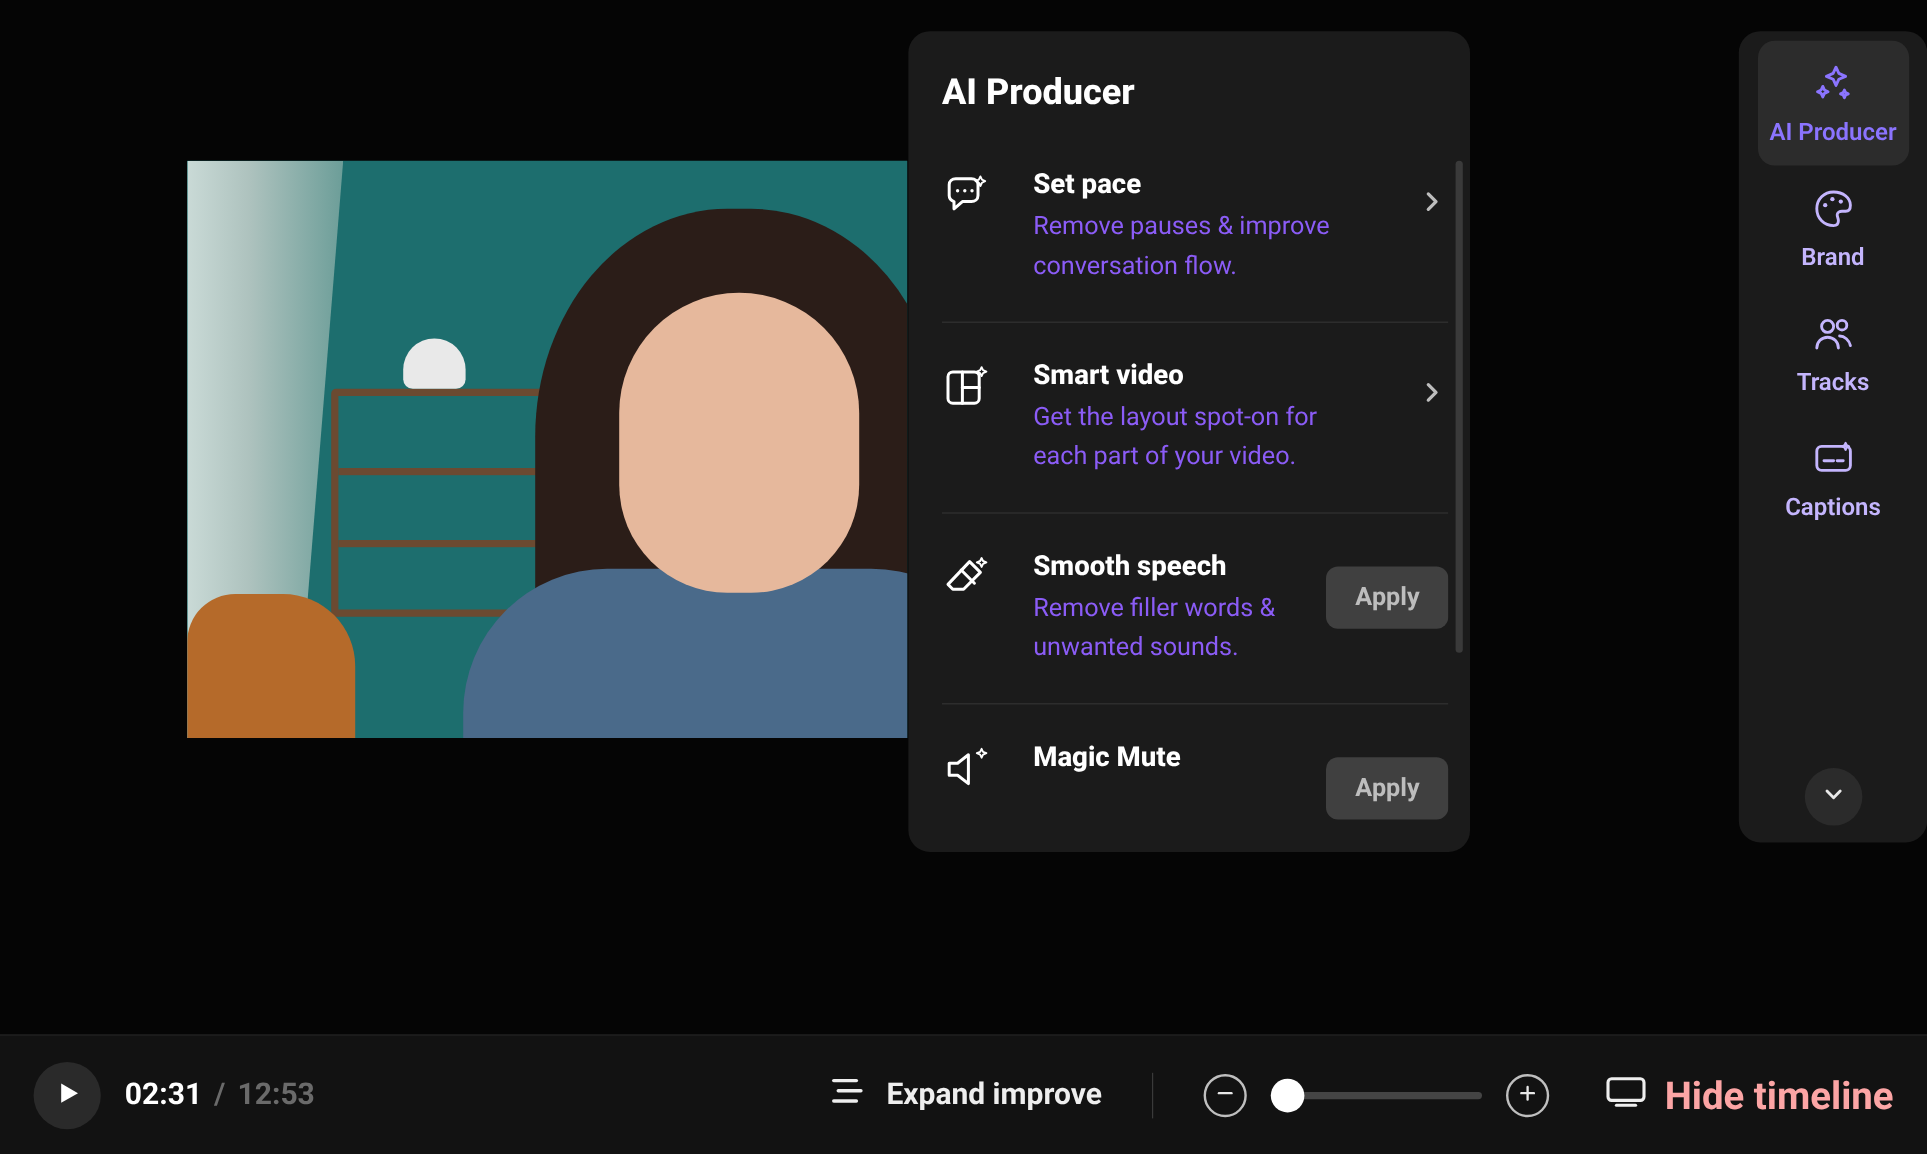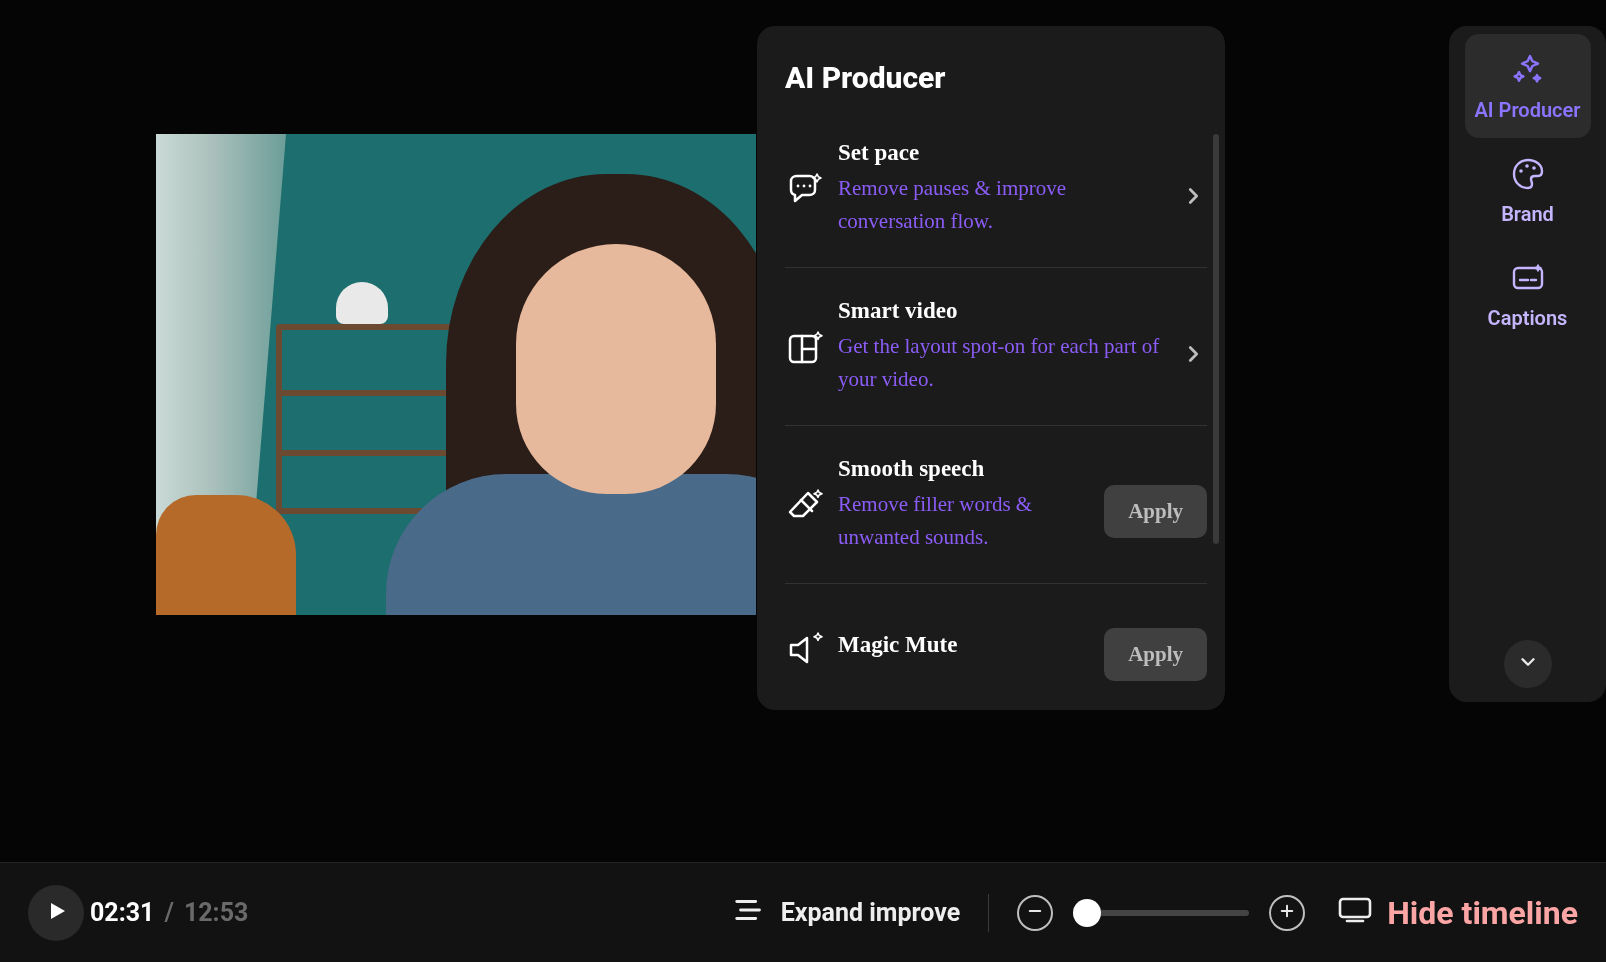--- a/index.html
+++ b/index.html
@@ -123,24 +123,23 @@
   .panel-scroll {
     position:absolute;
     left:28px; right:18px; top:96px; bottom:0;
     overflow:hidden;
   }
   .panel-scrollbar {
     position:absolute; right:6px; top:108px; width:6px; height:410px;
     background:#3a3a3a; border-radius:3px;
   }
   .panel-row {
-    display:flex; align-items:center; gap:13px;
+    display:flex; align-items:flex-start; gap:36px;
     padding:30px 0;
     border-bottom:1px solid #323232;
-    font-family:Liberation Serif, serif;
   }
   .panel-row:first-child { padding-top:18px; }
   .row-ico {
     width:40px; height:40px; flex:0 0 40px;
     margin-top:4px;
     color:#fff;
   }
   .row-ico svg { width:40px; height:40px; }
   .row-text { flex:1; }
   .row-title { font-size:23px; font-weight:800; color:#fff; margin-bottom:6px; }
@@ -163,21 +162,21 @@
   }
 
   
   .bottom-bar {
     position:absolute; left:0; right:0; bottom:0;
     height:100px;
     background:#121212;
     border-top:1px solid #232323;
     display:flex; align-items:center;
     padding:0 28px;
-    gap:6px;
+    gap:20px;
   }
   .play-btn {
     width:56px; height:56px; border-radius:28px;
     background:#2a2a2a;
     display:flex; align-items:center; justify-content:center;
     cursor:pointer;
   }
   .timecode { display:flex; align-items:baseline; gap:10px; font-size:25px; font-weight:700; }
   .tc-cur { color:#fff; }
   .tc-sep { color:#6a6a6a; font-weight:600; }
@@ -332,20 +331,31 @@
         <svg viewBox="0 0 36 36" fill="none" stroke="currentColor" stroke-width="2.4" stroke-linecap="round" stroke-linejoin="round">
           <path d="M18 4C10 4 4 10 4 18s6 14 14 14c3 0 4-2 4-4 0-2-1-3-1-5 0-2 2-3 4-3h3c3 0 4-2 4-5C32 9 26 4 18 4z"></path>
           <circle cx="11" cy="15" r="1.8" fill="currentColor" stroke="none"></circle>
           <circle cx="17" cy="10" r="1.8" fill="currentColor" stroke="none"></circle>
           <circle cx="24" cy="12" r="1.8" fill="currentColor" stroke="none"></circle>
         </svg>
       </span>
       <span class="sb-label">Brand</span>
     </div>
 
+    <div class="sb-item">
+      <span class="sb-ico">
+        <svg viewBox="0 0 36 36" fill="none" stroke="currentColor" stroke-width="2.4" stroke-linecap="round" stroke-linejoin="round">
+          <circle cx="13" cy="12" r="5"></circle>
+          <path d="M4 30c0-5 4-9 9-9s9 4 9 9"></path>
+          <circle cx="25" cy="11" r="4"></circle>
+          <path d="M23 20c4 0 8 3.5 9 8"></path>
+        </svg>
+      </span>
+      <span class="sb-label">Tracks</span>
+    </div>
 
     <div class="sb-item">
       <span class="sb-ico">
         <svg viewBox="0 0 36 36" fill="none" stroke="currentColor" stroke-width="2.4" stroke-linecap="round" stroke-linejoin="round">
           <rect x="4" y="8" width="28" height="20" rx="4"></rect>
           <line x1="10" y1="20" x2="18" y2="20"></line>
           <line x1="21" y1="20" x2="26" y2="20"></line>
           <path d="M28 5l1 2 2 1-2 1-1 2-1-2-2-1 2-1z" stroke-width="1.6"></path>
         </svg>
       </span>

